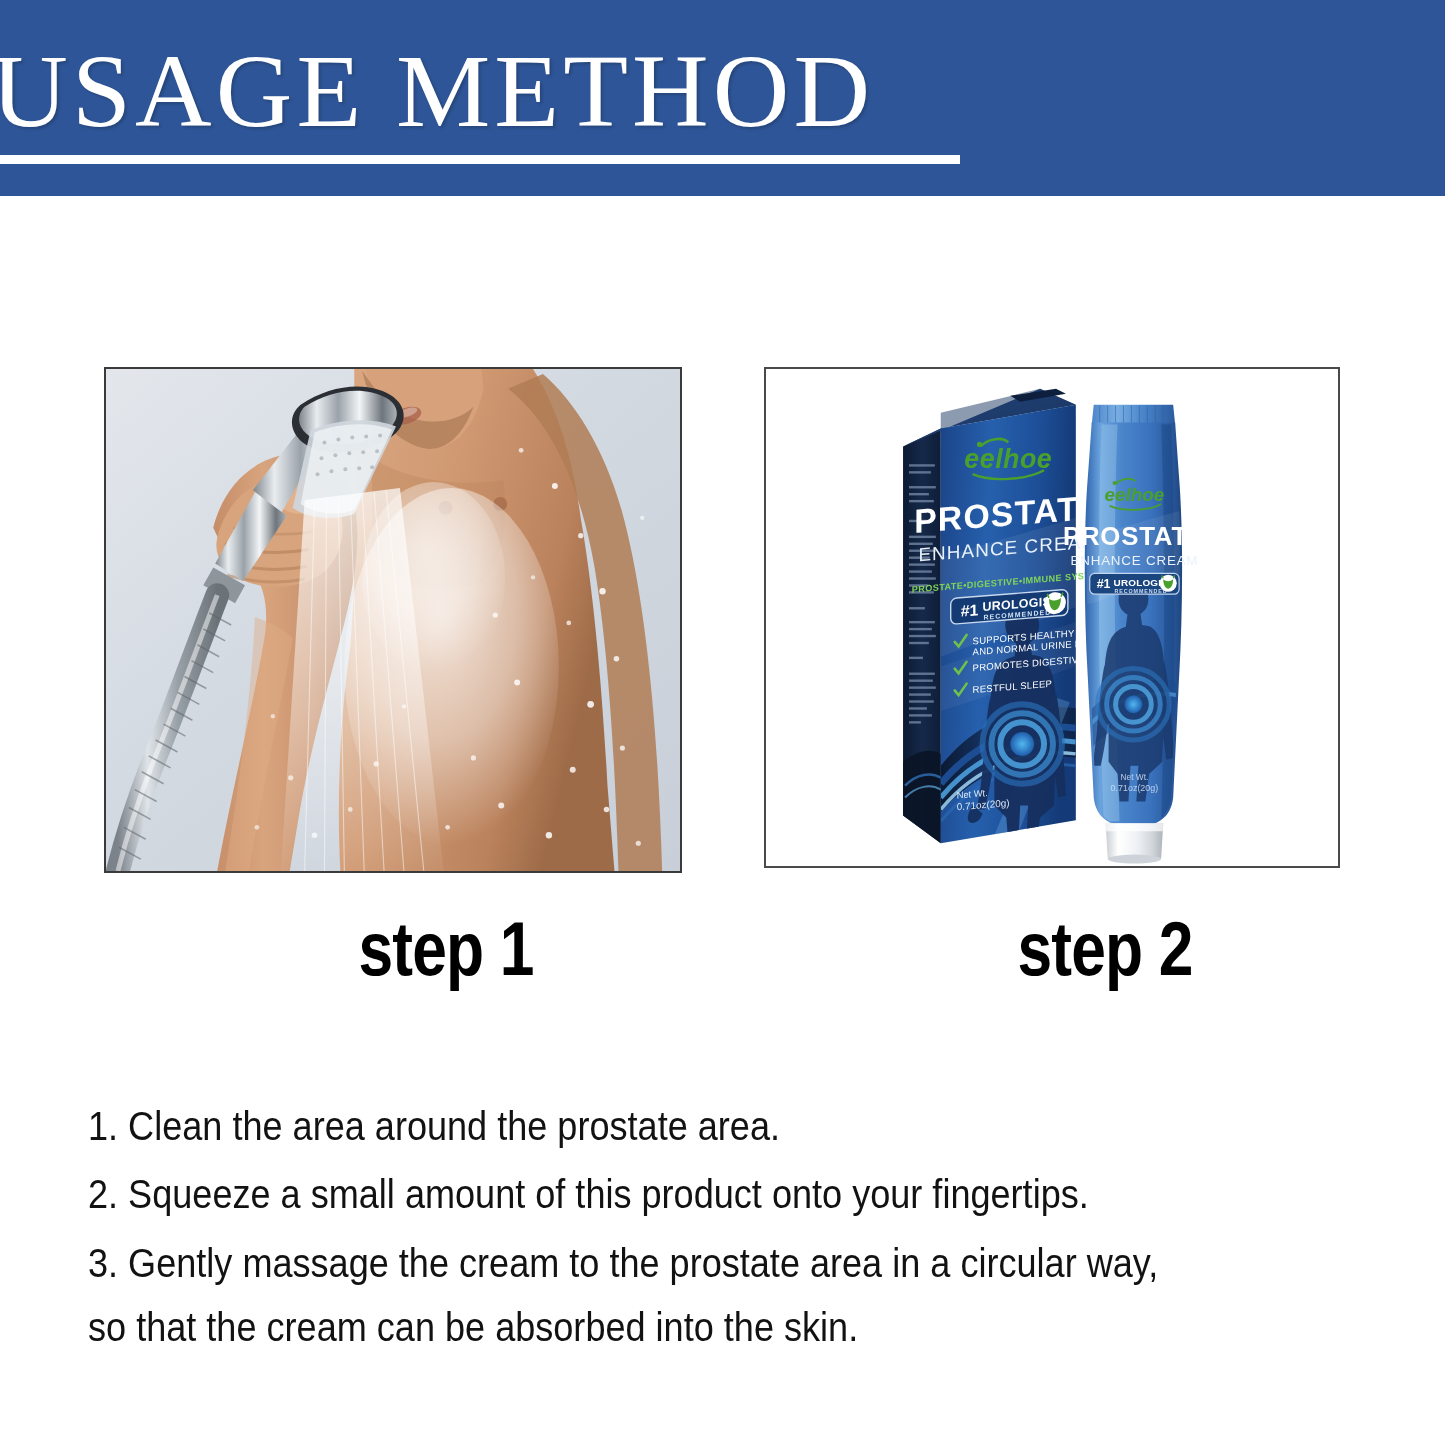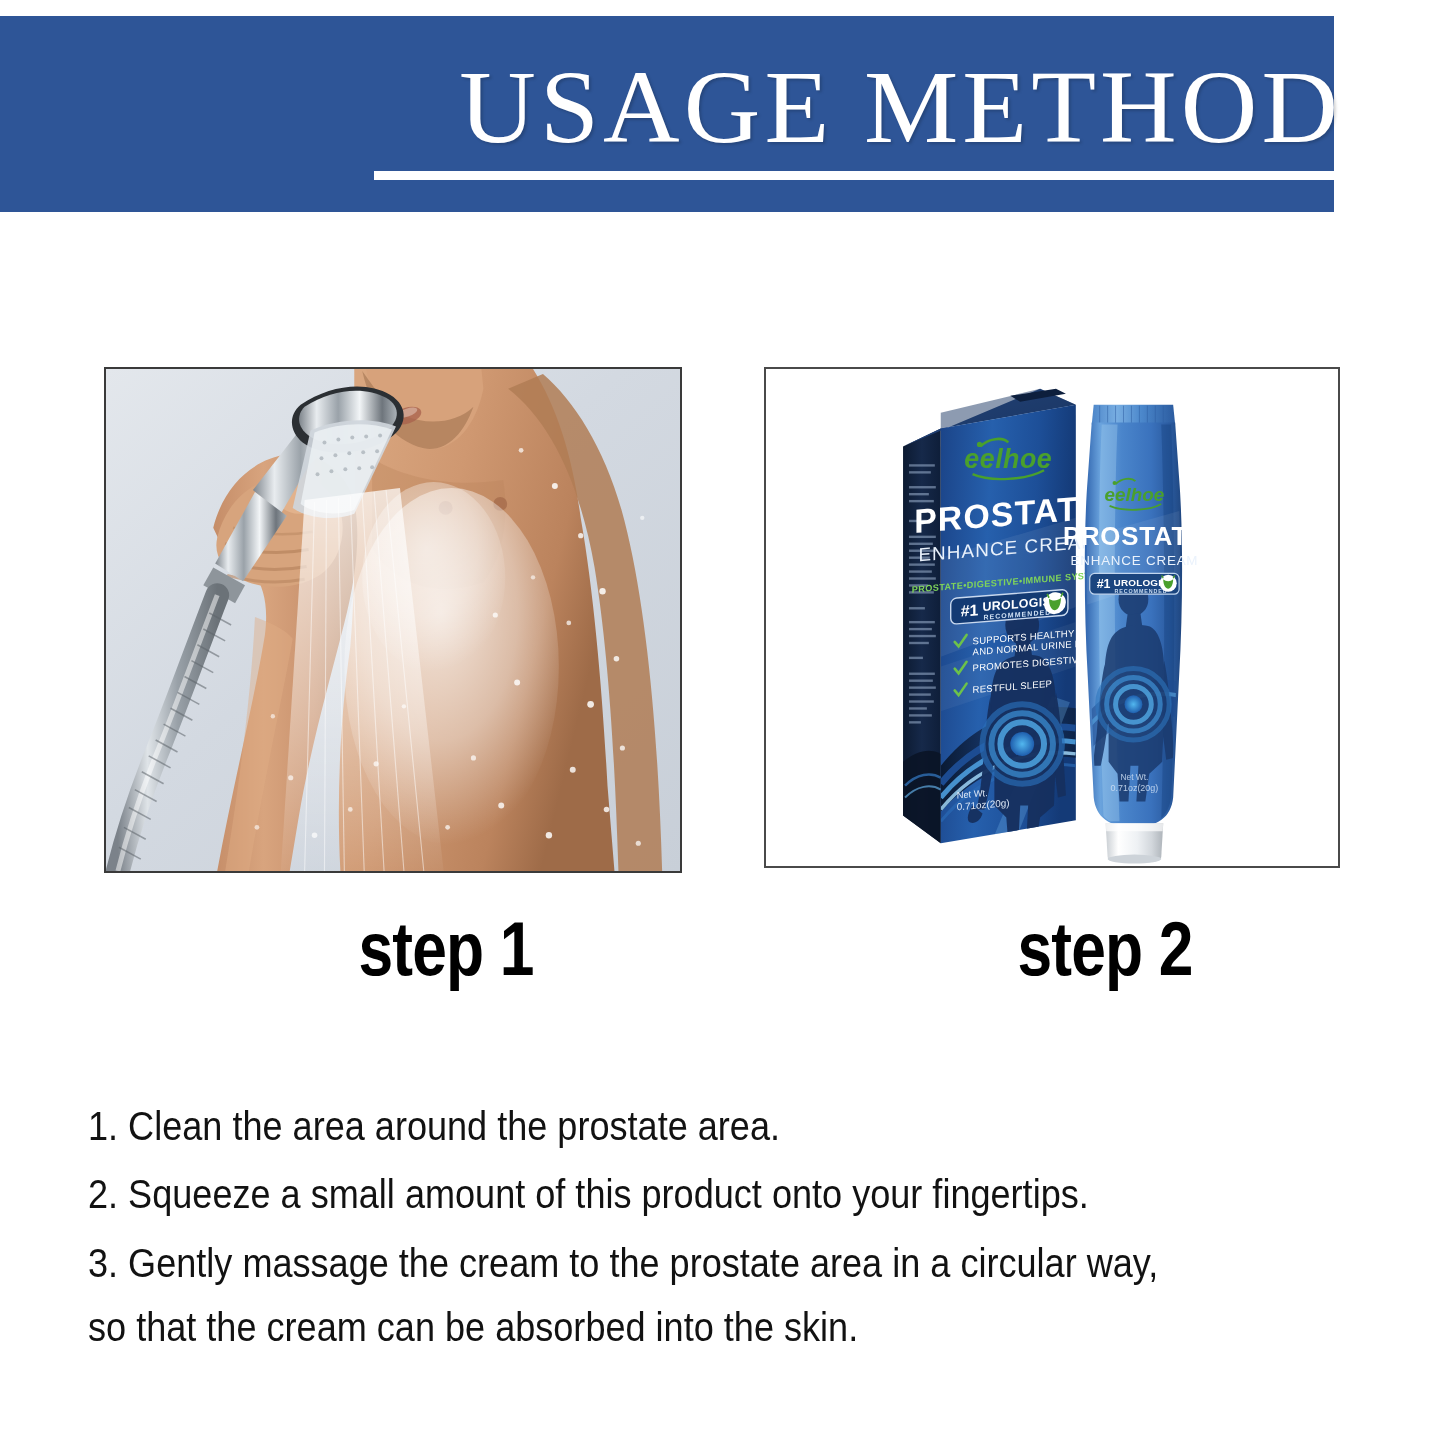--- a/index.html
+++ b/index.html
@@ -6,25 +6,24 @@
   body{
     width:1445px;height:1445px;
     background:#ffffff;
     font-family:"Liberation Sans", sans-serif;
     overflow:hidden;
     position:relative;
   }
 
   
   .header-band{
-    position:absolute;left:0;top:0;width:1334px;height:196px;
+    position:absolute;left:0;top:0;width:1445px;height:196px;
     background:#2e5597;
-    display:flex;align-items:flex-end;justify-content:center;
+    display:flex;align-items:flex-start;justify-content:center;
     flex-direction:column;
-    margin-top:16px;
   }
   .header-title{
     font-family:"Liberation Serif", serif;
     color:#ffffff;
     font-size:104px;
     letter-spacing:4px;
     line-height:1;
     font-weight:400;
     margin-top:6px;
     text-shadow:2px 2px 3px rgba(0,0,0,.18);

